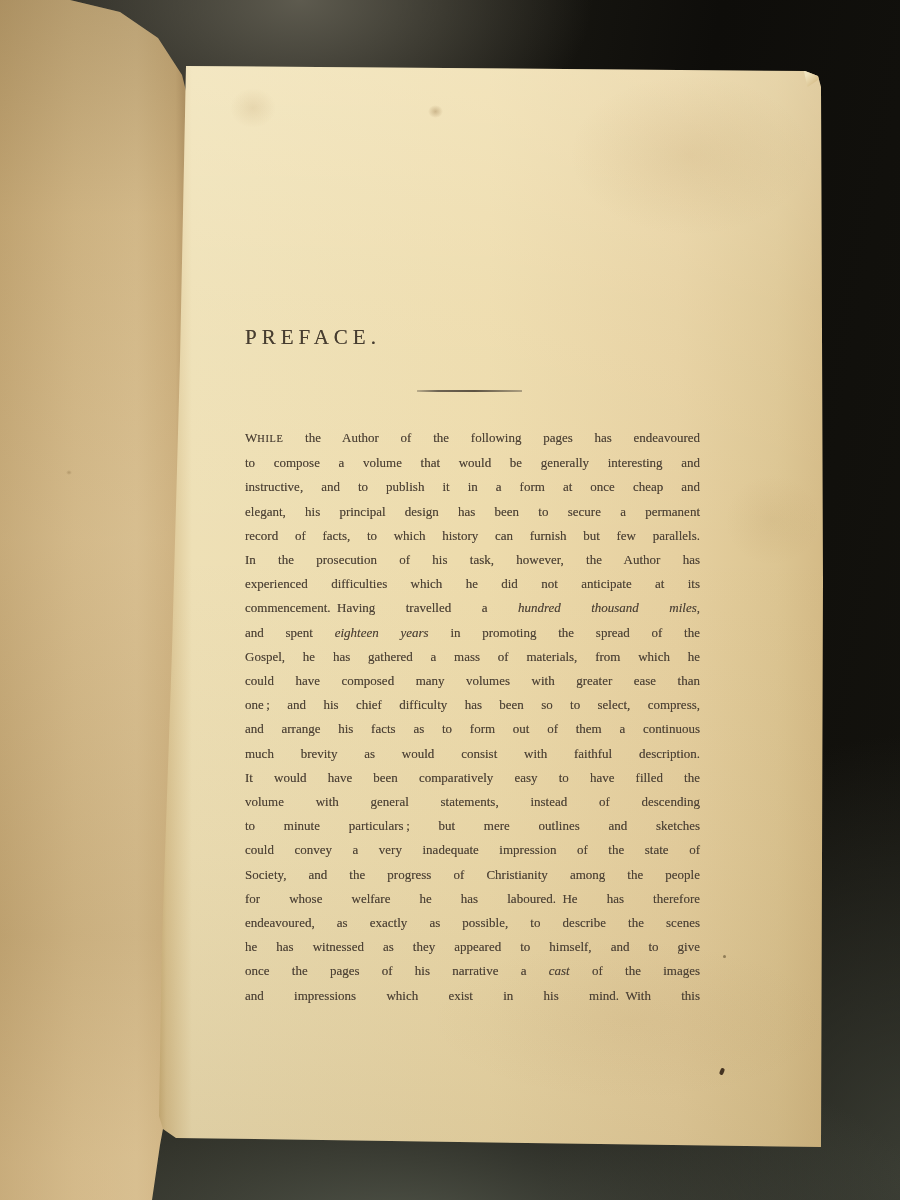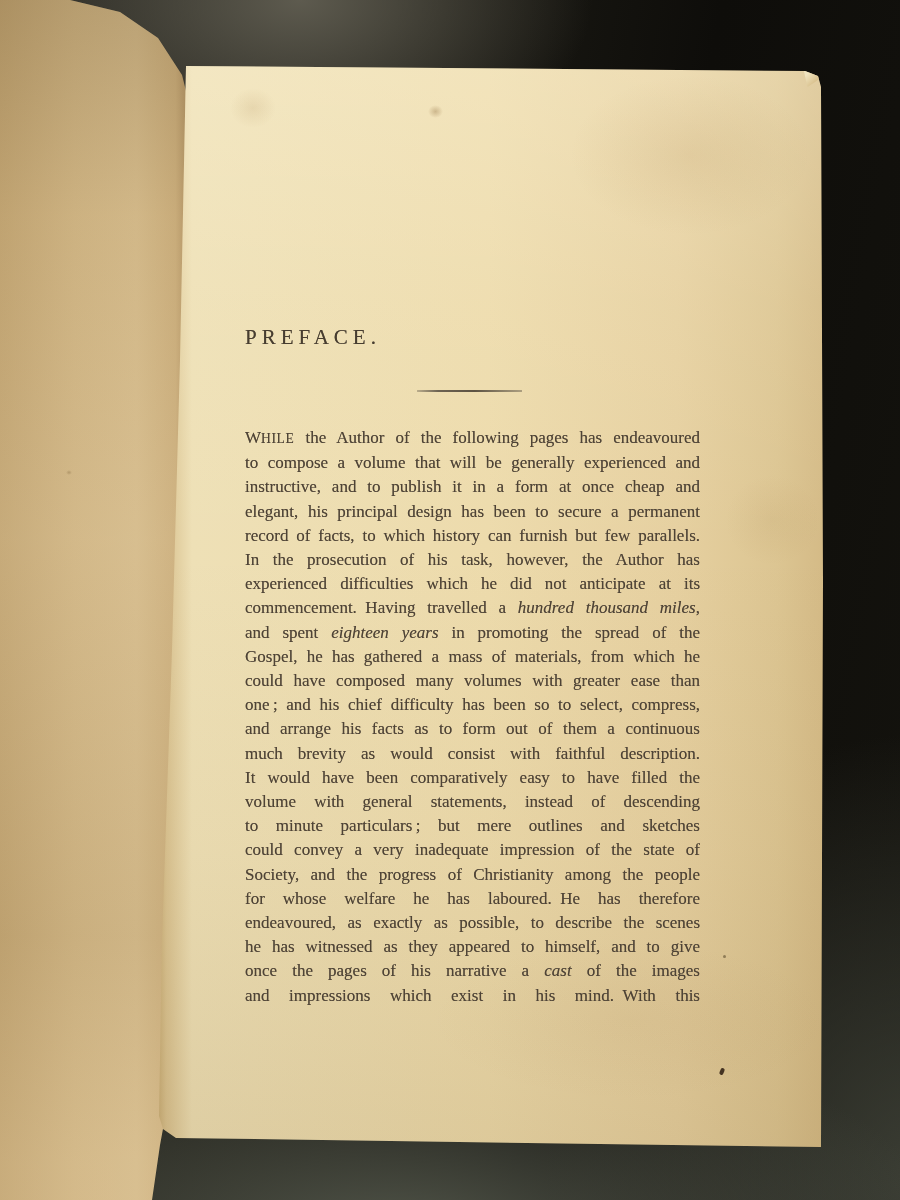--- a/index.html
+++ b/index.html
@@ -62,21 +62,21 @@
     text-shadow:0 0 0.5px rgba(71,61,48,0.6);
   }
   .title-rule{
     width:105px;height:2px;margin:40px auto 0 2px;
     margin-left:172px;
     background:linear-gradient(to right,rgba(109,99,82,0.4),#6d6352 20%,#5d5343 55%,rgba(109,99,82,0.5));
     border:none;
   }
   .body-text{
     margin-top:34px;
-    font-size:17px;line-height:24.2px;
+    font-size:13px;line-height:24.2px;
     word-spacing:1.5px;
     text-shadow:0 0 0.4px rgba(78,67,54,0.55);
   }
   .line{
     text-align:justify;
     text-align-last:justify;
     white-space:normal;
   }
   .seg-i{font-style:italic;margin-top:12px;}
   .seg-sc{font-size:0.8em;letter-spacing:0.6px;}
@@ -99,21 +99,21 @@
   <div class="stain stain-d"></div>
   <div class="stain stain-e"></div>
   <div class="stain speck-1"></div>
   <div class="stain speck-2"></div>
 
   <div class="content">
     <div class="page-title">PREFACE.</div>
     <div class="title-rule"></div>
     <div class="body-text">
         <div class="line"><span class="seg-lead">W</span><span class="seg-sc">HILE</span><span> the Author of the following pages has endeavoured</span></div>
-        <div class="line"><span>to compose a volume that will be generally experienced and</span></div>
+        <div class="line"><span>to compose a volume that would be generally interesting and</span></div>
         <div class="line"><span>instructive, and to publish it in a form at once cheap and</span></div>
         <div class="line"><span>elegant, his principal design has been to secure a permanent</span></div>
         <div class="line"><span>record of facts, to which history can furnish but few parallels.</span></div>
         <div class="line"><span>In the prosecution of his task, however, the Author has</span></div>
         <div class="line"><span>experienced difficulties which he did not anticipate at its</span></div>
         <div class="line"><span>commencement. Having travelled a </span><span class="seg-i">hundred thousand miles</span><span>,</span></div>
         <div class="line"><span>and spent </span><span class="seg-i">eighteen years</span><span> in promoting the spread of the</span></div>
         <div class="line"><span>Gospel, he has gathered a mass of materials, from which he</span></div>
         <div class="line"><span>could have composed many volumes with greater ease than</span></div>
         <div class="line"><span>one ; and his chief difficulty has been so to select, compress,</span></div>

